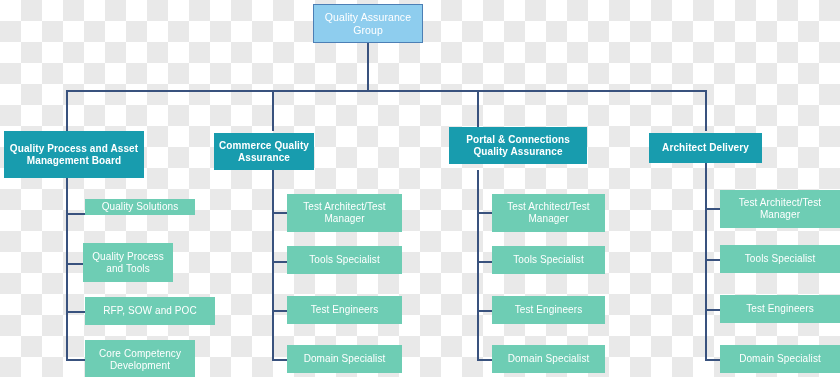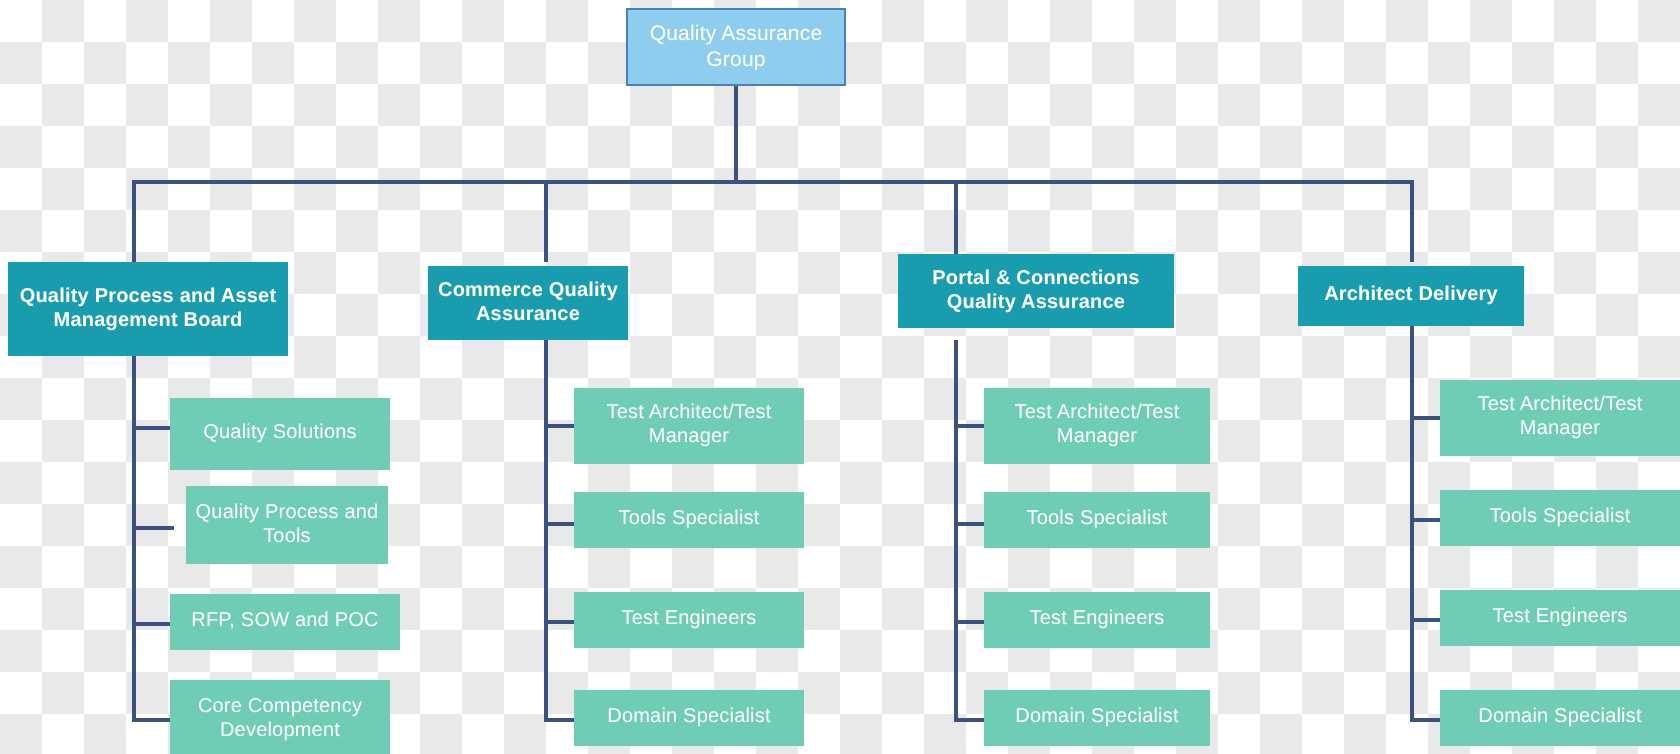--- a/index.html
+++ b/index.html
@@ -89,23 +89,23 @@
   <div class="ln h" style="left:705px;top:309px;width:17px;"></div>
   <div class="ln h" style="left:705px;top:359px;width:17px;"></div>
 
   <div class="node root" style="left:313px;top:4px;width:110px;height:39px;">Quality Assurance Group</div>
 
   <div class="node branch" style="left:4px;top:131px;width:140px;height:47px;">Quality Process and Asset Management Board</div>
   <div class="node branch" style="left:214px;top:133px;width:100px;height:37px;">Commerce Quality Assurance</div>
   <div class="node branch" style="left:417px;top:127px;width:138px;height:37px;margin-left:32px;">Portal &amp; Connections Quality Assurance</div>
   <div class="node branch" style="left:649px;top:133px;width:113px;height:30px;">Architect Delivery</div>
 
-  <div class="node leaf" style="left:85px;top:199px;width:110px;height:36px;">Quality Solutions</div>
-  <div class="node leaf" style="left:93px;top:243px;width:101px;height:39px;">Quality Process and Tools</div>
-  <div class="node leaf" style="left:85px;top:297px;width:115px;height:28px;">RFP, SOW and POC</div>
+  <div class="node leaf" style="left:85px;top:199px;width:110px;height:16px;">Quality Solutions</div>
+  <div class="node leaf" style="left:83px;top:243px;width:90px;height:39px;">Quality Process and Tools</div>
+  <div class="node leaf" style="left:85px;top:297px;width:130px;height:28px;">RFP, SOW and POC</div>
   <div class="node leaf" style="left:85px;top:340px;width:110px;height:39px;">Core Competency Development</div>
 
   <div class="node leaf" style="left:287px;top:194px;width:115px;height:38px;">Test Architect/Test Manager</div>
   <div class="node leaf" style="left:287px;top:246px;width:115px;height:28px;">Tools Specialist</div>
   <div class="node leaf" style="left:287px;top:296px;width:115px;height:28px;">Test Engineers</div>
   <div class="node leaf" style="left:287px;top:345px;width:115px;height:28px;">Domain Specialist</div>
 
   <div class="node leaf" style="left:492px;top:194px;width:113px;height:38px;">Test Architect/Test Manager</div>
   <div class="node leaf" style="left:492px;top:246px;width:113px;height:28px;">Tools Specialist</div>
   <div class="node leaf" style="left:492px;top:296px;width:113px;height:28px;">Test Engineers</div>

